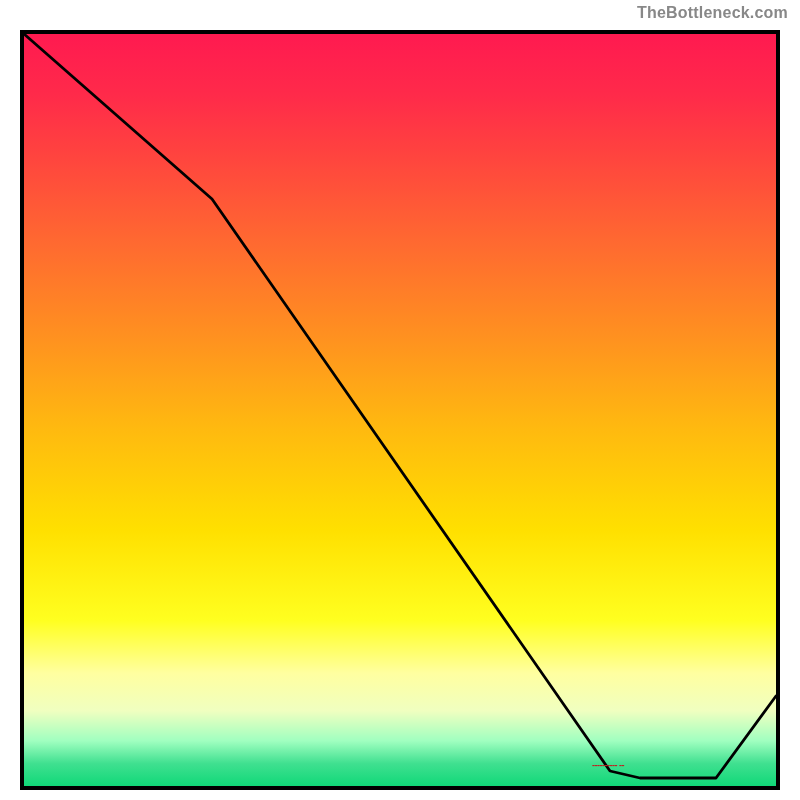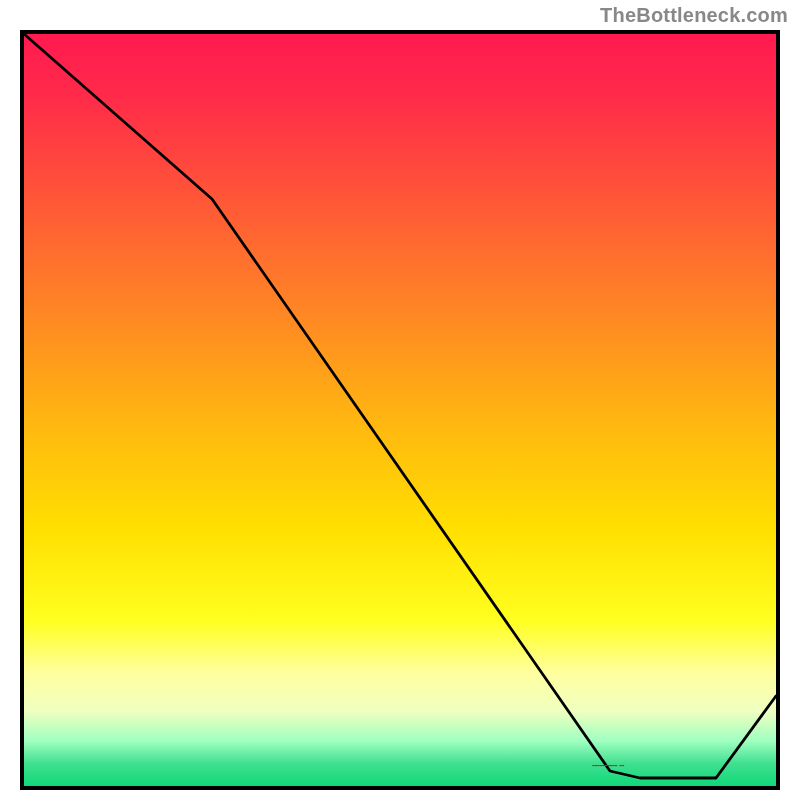--- a/index.html
+++ b/index.html
@@ -14,21 +14,21 @@
   .chart-container {
     position: relative;
     width: 800px;
     height: 800px;
   }
   .attribution {
     position: absolute;
     top: 4px;
     right: 12px;
     color: #888888;
-    font-size: 20px;
+    font-size: 16px;
     font-weight: bold;
     letter-spacing: 0.2px;
     z-index: 5;
   }
   .plot-border {
     position: absolute;
     left: 20px;
     top: 30px;
     width: 760px;
     height: 760px;

